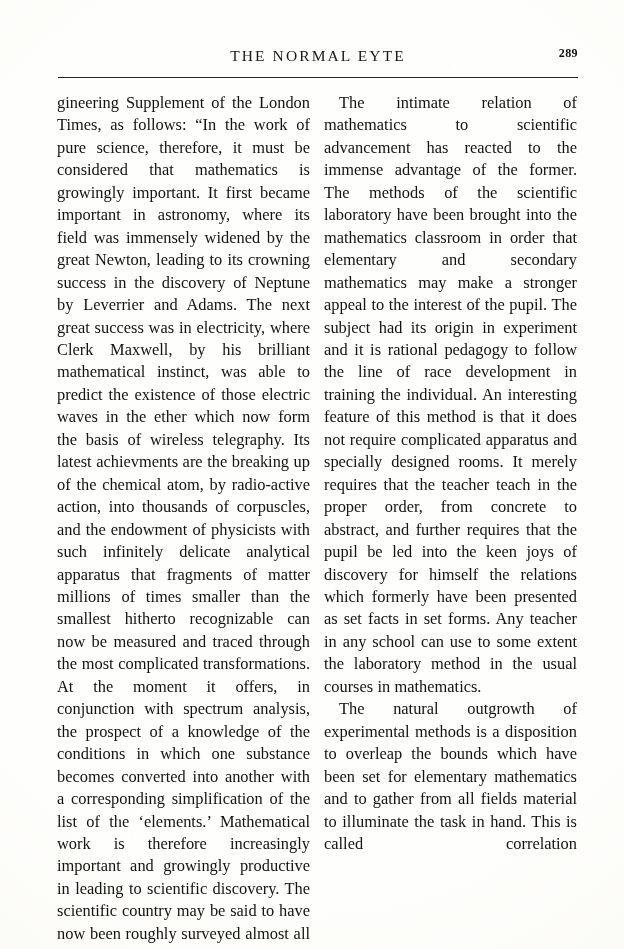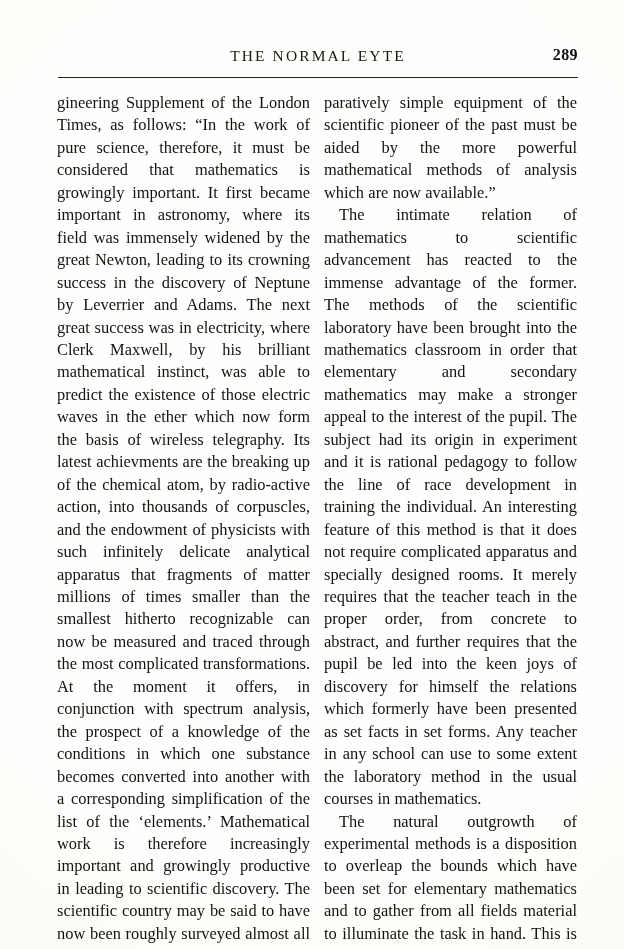--- a/index.html
+++ b/index.html
@@ -56,21 +56,21 @@
     text-align: center;
     font-size: 15.5px;
     letter-spacing: 2.1px;
     color: #1a1714;
     white-space: nowrap;
   }
   .head-folio {
     position: absolute;
     right: 0;
     top: -1px;
-    font-size: 16px;
+    font-size: 12px;
     font-weight: bold;
     letter-spacing: .4px;
     color: #100e0c;
   }
   .head-rule {
     position: absolute;
     left: 58px;
     right: 46px;
     top: 77px;
     height: 1px;
@@ -149,19 +149,18 @@
 
   <div class="head-rule"></div>
 
   <div class="columns">
 
     <div class="col">
       <p class="para flush-last"><span>gineering Supplement of the London Times, as follows: “In the work of pure science, therefore, it must be considered that mathematics is growingly important. It first became important in astronomy, where its field was immensely widened by the great Newton, leading to its crowning success in the discovery of Neptune by Leverrier and Adams. The next great success was in electricity, where Clerk Maxwell, by his brilliant mathematical instinct, was able to predict the existence of those electric waves in the ether which now form the basis of wireless telegraphy. Its latest achievments are the breaking up of the chemical atom, by radio-active action, into thousands of corpuscles, and the endowment of physicists with such infinitely delicate analytical apparatus that fragments of matter millions of times smaller than the smallest hitherto recognizable can now be measured and traced through the most complicated transformations. At the moment it offers, in conjunction with spectrum analysis, the prospect of a knowledge of the conditions in which one substance becomes converted into another with a corresponding simplification of the list of t</span><span class="broken-glyph">h</span><span>e ‘elements.’ Mathematical work is therefore increasingly important and growingly productive in leading to scientific discovery. The scientific country may be said to have now been roughly surveyed almost all over, and the com-</span></p>
     </div>
 
     <div class="col">
-      <p class="para">paratively simple equipment of the scientific pioneer of the past must be aided by the more powerful mathematical methods of analysis which are now available.”</p>
       <p class="para indent">The intimate relation of mathematics to scientific advancement has reacted to the immense advantage of the former. The methods of the scientific laboratory have been brought into the mathematics classroom in order that elementary and secondary mathematics may make a stronger appeal to the interest of the pupil. The subject had its origin in experiment and it is rational pedagogy to follow the line of race development in training the individual. An interesting feature of this method is that it does not require complicated apparatus and specially designed rooms. It merely requires that the teacher teach in the proper order, from concrete to abstract, and further requires that the pupil be led into the keen joys of discovery for himself the relations which formerly have been presented as set facts in set forms. Any teacher in any school can use to some extent the laboratory method in the usual courses in mathematics.</p>
       <p class="para indent flush-last">The natural outgrowth of experimental methods is a disposition to overleap the bounds which have been set for elementary mathematics and to gather from all fields material to illuminate the task in hand. This is called correlation</p>
     </div>
 
   </div>
 </div>
 
 </body></html>

